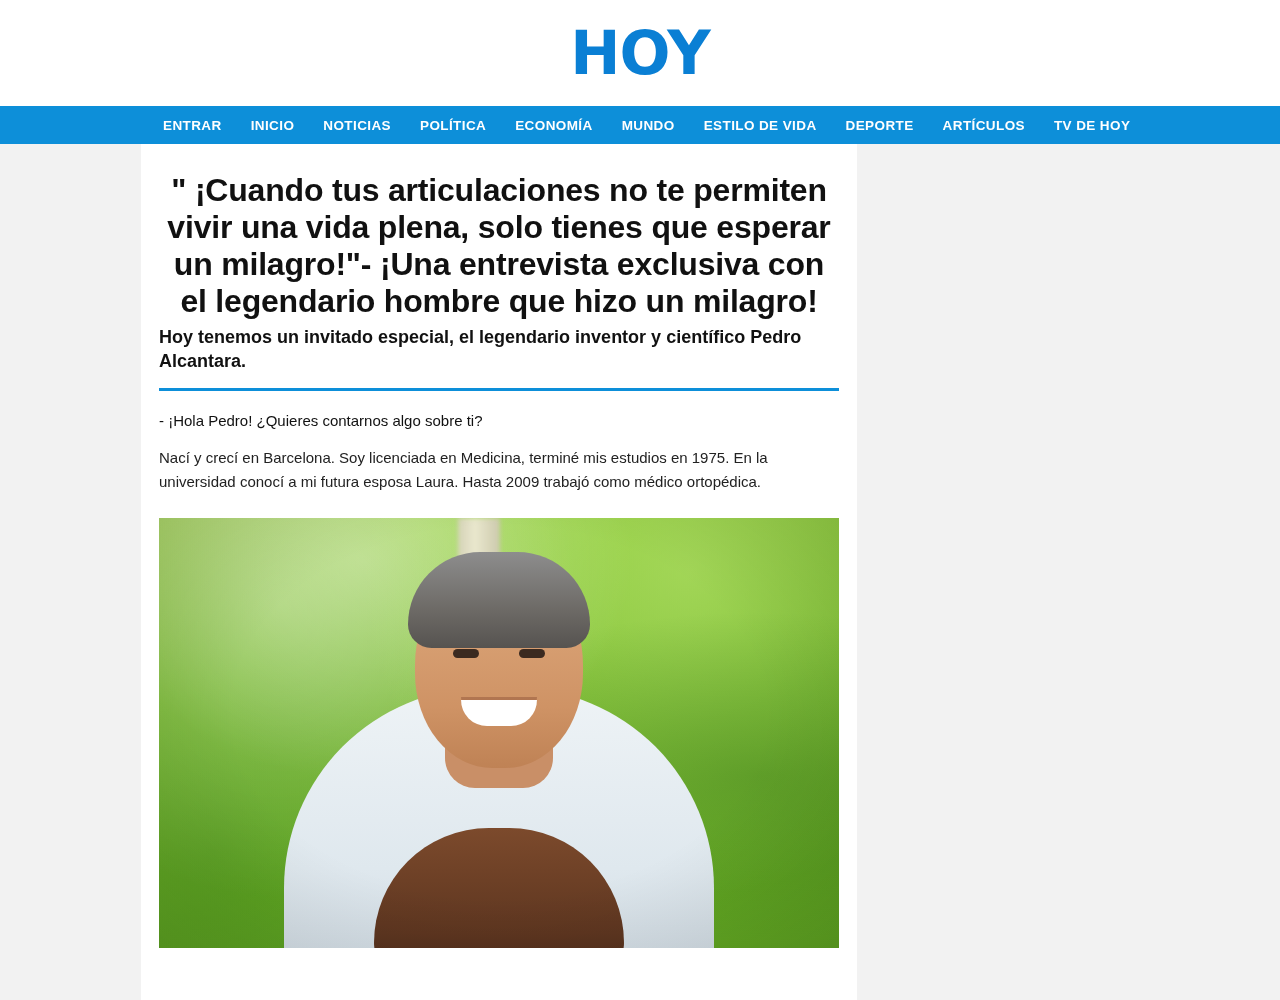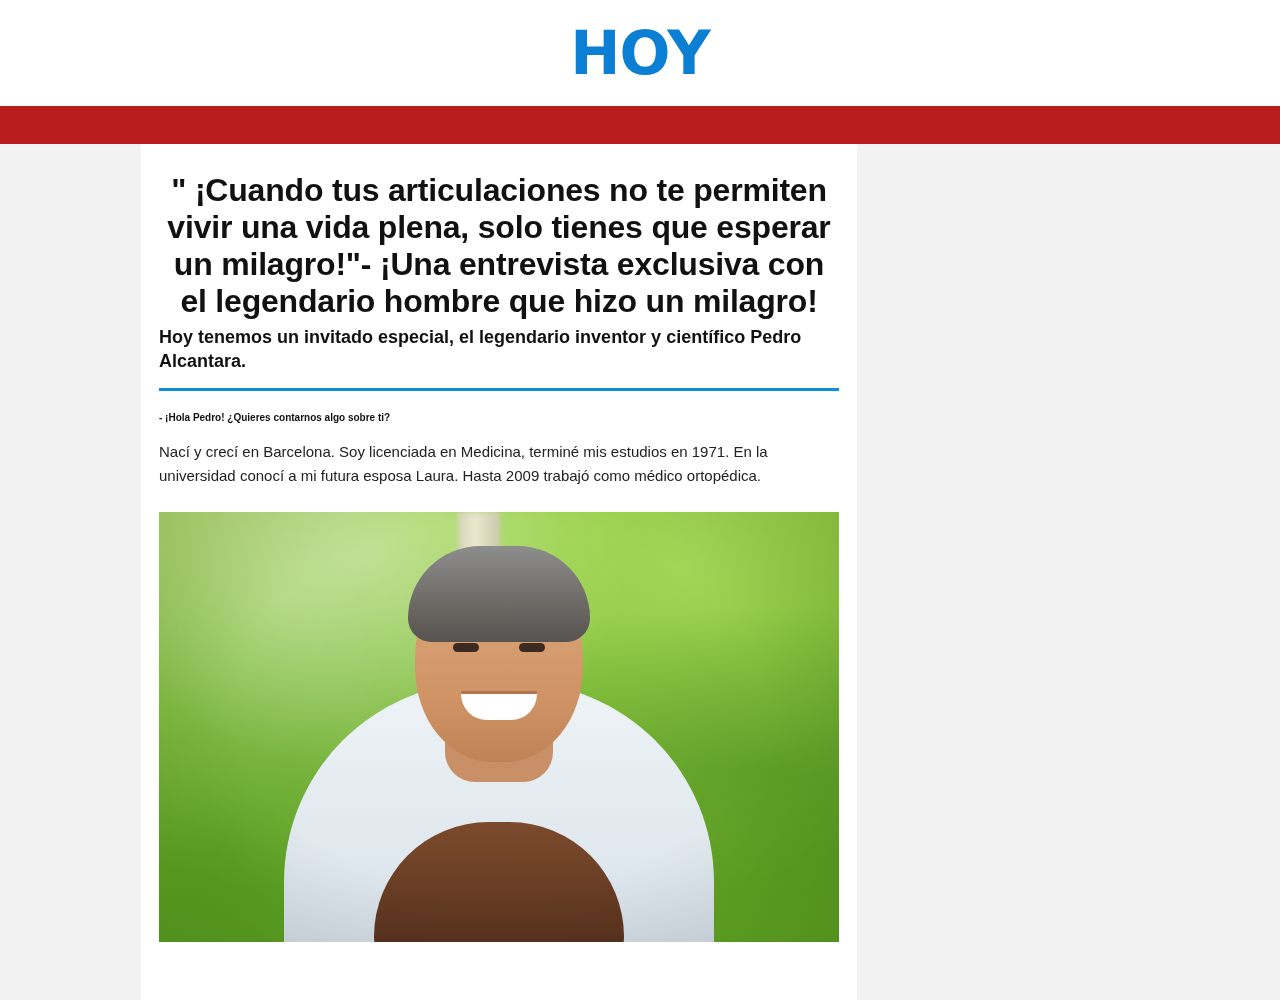--- a/index.html
+++ b/index.html
@@ -10,21 +10,21 @@
     height: 1000px;
     overflow: hidden;
     background: #ffffff;
     font-family: "Liberation Sans", sans-serif;
   }
 
   .page {
     width: 1280px;
     height: 1000px;
     position: relative;
-    background: #b91c1c;
+    background: #15803d;
   }
 
   
   .masthead {
     width: 1280px;
     height: 106px;
     background: #ffffff;
     display: flex;
     align-items: center;
     justify-content: center;
@@ -115,22 +115,22 @@
   }
 
   .divider {
     margin: 14px 18px 0 18px;
     height: 3px;
     background: #0d8fd9;
   }
 
   .question {
     margin: 21px 18px 0 18px;
-    font-size: 10px;
-    font-weight: bold;
+    font-size: 15px;
+    font-weight: normal;
     color: #111111;
   }
 
   .answer {
     margin: 17px 18px 0 18px;
     font-size: 15px;
     line-height: 1.6;
     color: #222222;
   }
 
@@ -249,34 +249,46 @@
 </style>
 </head>
 <body>
 
 <div class="page">
 
   <header class="masthead">
     <div class="logo">HOY</div>
   </header>
 
+  <nav class="navbar">
+    <span class="nav-item">ENTRAR</span>
+    <span class="nav-item">INICIO</span>
+    <span class="nav-item">NOTICIAS</span>
+    <span class="nav-item">POLÍTICA</span>
+    <span class="nav-item">ECONOMÍA</span>
+    <span class="nav-item">MUNDO</span>
+    <span class="nav-item">ESTILO DE VIDA</span>
+    <span class="nav-item">DEPORTE</span>
+    <span class="nav-item">ARTÍCULOS</span>
+    <span class="nav-item">TV DE HOY</span>
+  </nav>
 
   <div class="content-wrap">
     <article class="column">
 
       <h1 class="headline">" ¡Cuando tus articulaciones no te permiten vivir una vida plena, solo tienes que esperar un milagro!"- ¡Una entrevista exclusiva con el legendario hombre que hizo un milagro!</h1>
 
 
       <p class="lede">Hoy tenemos un invitado especial, el legendario inventor y científico Pedro Alcantara.</p>
 
       <div class="divider"></div>
 
       <p class="question">- ¡Hola Pedro! ¿Quieres contarnos algo sobre ti?</p>
 
-      <p class="answer">Nací y crecí en Barcelona. Soy licenciada en Medicina, terminé mis estudios en 1971. En la universidad conocí a mi futura esposa Laura. Hasta 2009 trabajó como médico ortopédica.</p>
+      <p class="answer">Nací y crecí en Barcelona. Soy licenciada en Medicina, terminé mis estudios en 1975. En la universidad conocí a mi futura esposa Laura. Hasta 2009 trabajó como médico ortopédica.</p>
 
       <figure class="photo">
         <div class="grass"></div>
         <div class="grass-blur"></div>
         <div class="pole"></div>
         <div class="man-shirt"></div>
         <div class="man-neck"></div>
         <div class="man-head"></div>
         <div class="man-hair"></div>
         <div class="eye left"></div>

